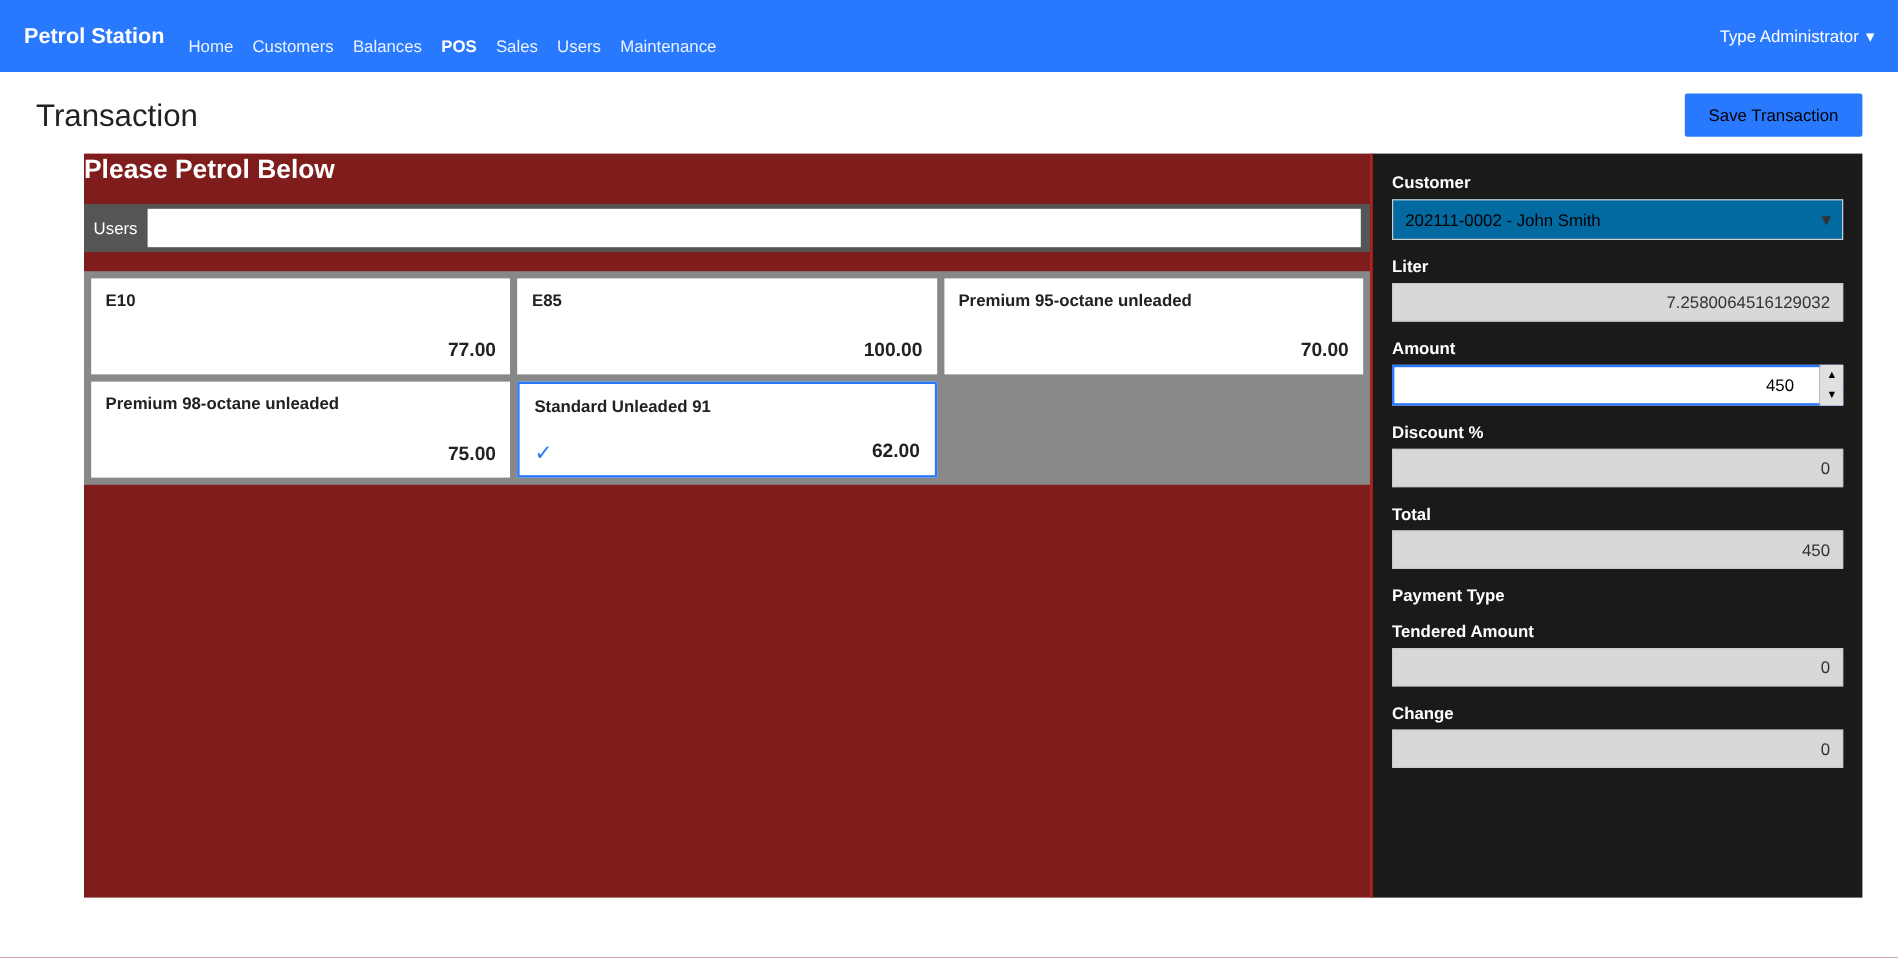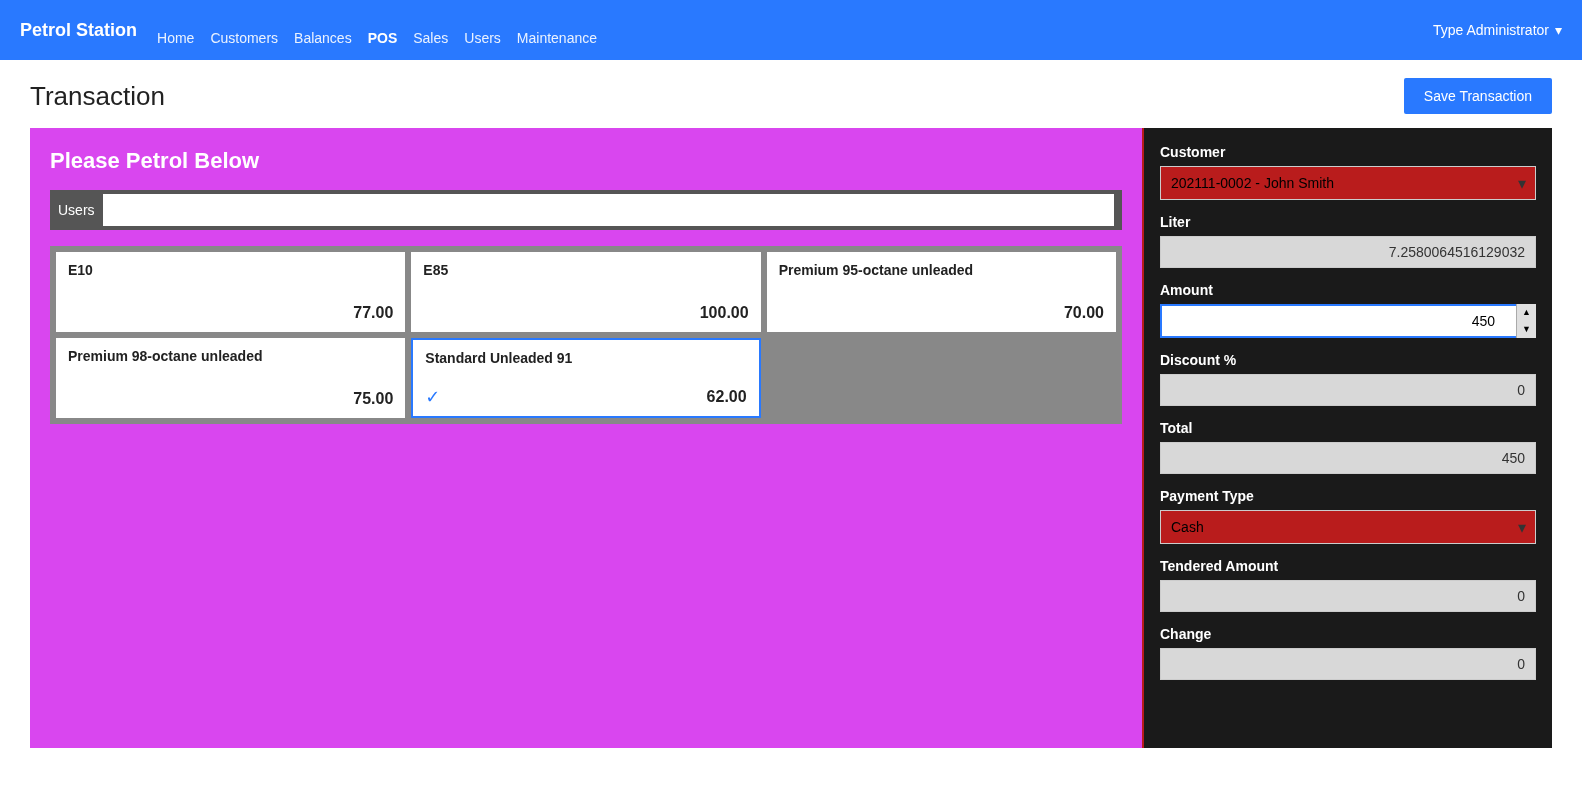--- a/index.html
+++ b/index.html
@@ -34,41 +34,41 @@
     
     .page-header {
       display: flex;
       justify-content: space-between;
       align-items: center;
       padding: 18px 30px 14px 30px;
     }
     .page-title { font-size: 26px; font-weight: 400; color: #222; }
     .btn-save {
       background: #2979ff;
-      color: #ffffff;
+      color: #000000;
       border: none;
       padding: 10px 20px;
       font-size: 14px;
       cursor: pointer;
       border-radius: 2px;
     }
 
     
     .main-container {
       display: flex;
       padding: 0 30px 30px 30px;
       gap: 0;
     }
 
     
     .left-panel {
-      background: #d946ef;
+      background: #7f1d1d;
       flex: 1;
-      padding: 20px;
       min-height: 620px;
+      margin-left: 40px;
     }
     .panel-title {
       color: #fff;
       font-size: 22px;
       font-weight: bold;
       margin-bottom: 16px;
     }
     .search-bar {
       display: flex;
       align-items: center;
@@ -145,21 +145,21 @@
       font-weight: bold;
       margin-bottom: 6px;
       margin-top: 14px;
     }
     .field-label:first-child { margin-top: 0; }
 
     .field-select {
       width: 100%;
       padding: 8px 10px;
       font-size: 14px;
-      background: #b91c1c;
+      background: #0369a1;
       border: 1px solid #ccc;
       appearance: none;
       cursor: pointer;
       outline: none;
     }
     .select-wrapper {
       position: relative;
     }
     .select-wrapper::after {
       content: '▾';
@@ -299,25 +299,20 @@
       </div>
     </div>
 
     <div class="field-label">Discount %</div>
     <input class="field-input readonly" type="text" value="0" style="">
 
     <div class="field-label">Total</div>
     <input class="field-input readonly" type="text" value="450" readonly="" style="">
 
     <div class="field-label">Payment Type</div>
-    <div class="select-wrapper">
-      <select class="field-select">
-        <option>Cash</option>
-      </select>
-    </div>
 
     <div class="field-label">Tendered Amount</div>
     <input class="field-input readonly" type="text" value="0" style="">
 
     <div class="field-label">Change</div>
     <input class="field-input readonly" type="text" value="0" readonly="" style="">
 
   </div>
 </div>
 

